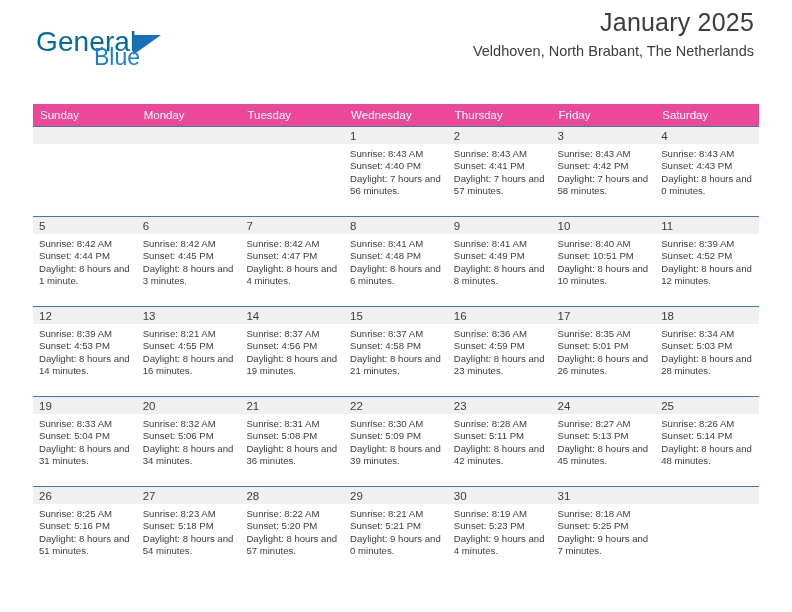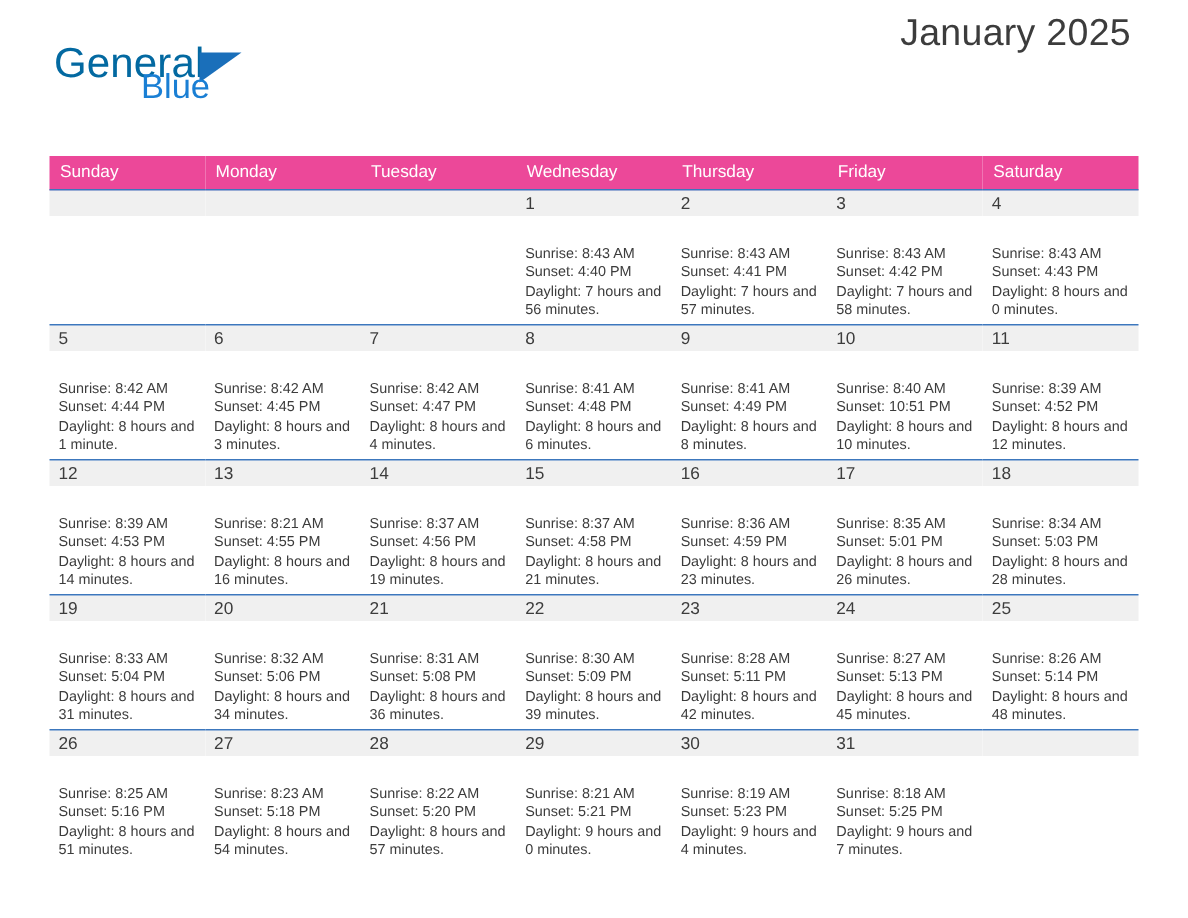--- a/index.html
+++ b/index.html
@@ -110,21 +110,21 @@
 
   .daynum-band {
     background: #f0f0f0;
     height: 17px;
     padding: 1px 0 0 6px;
     font-size: 11.5px;
     color: #3c3c3c;
     line-height: 16px;
   }
   .cell-body {
-    padding: 20px 5px 0 6px;
+    padding: 4px 5px 0 6px;
     font-size: 9.6px;
     line-height: 12.3px;
     color: #3c3c3c;
   }
   .cell-body div { white-space: nowrap; }
   .cell-body .dl { white-space: normal; }
   td.empty .cell-body { visibility: hidden; }
 </style>
 </head>
 <body>
@@ -132,20 +132,21 @@
 <div class="page">
 
   <div class="top">
     <div class="brand">
       <span class="brand-general">General</span><span class="brand-triangle"></span>
       <span class="brand-blue">Blue</span>
     </div>
 
     <div class="title-block">
       <div class="cal-title">January 2025</div>
+      <div class="cal-subtitle">Veldhoven, North Brabant, The Netherlands</div>
     </div>
   </div>
 
   <table class="calendar">
     <thead>
       <tr>
         <th>Sunday</th>
         <th>Monday</th>
         <th>Tuesday</th>
         <th>Wednesday</th>

